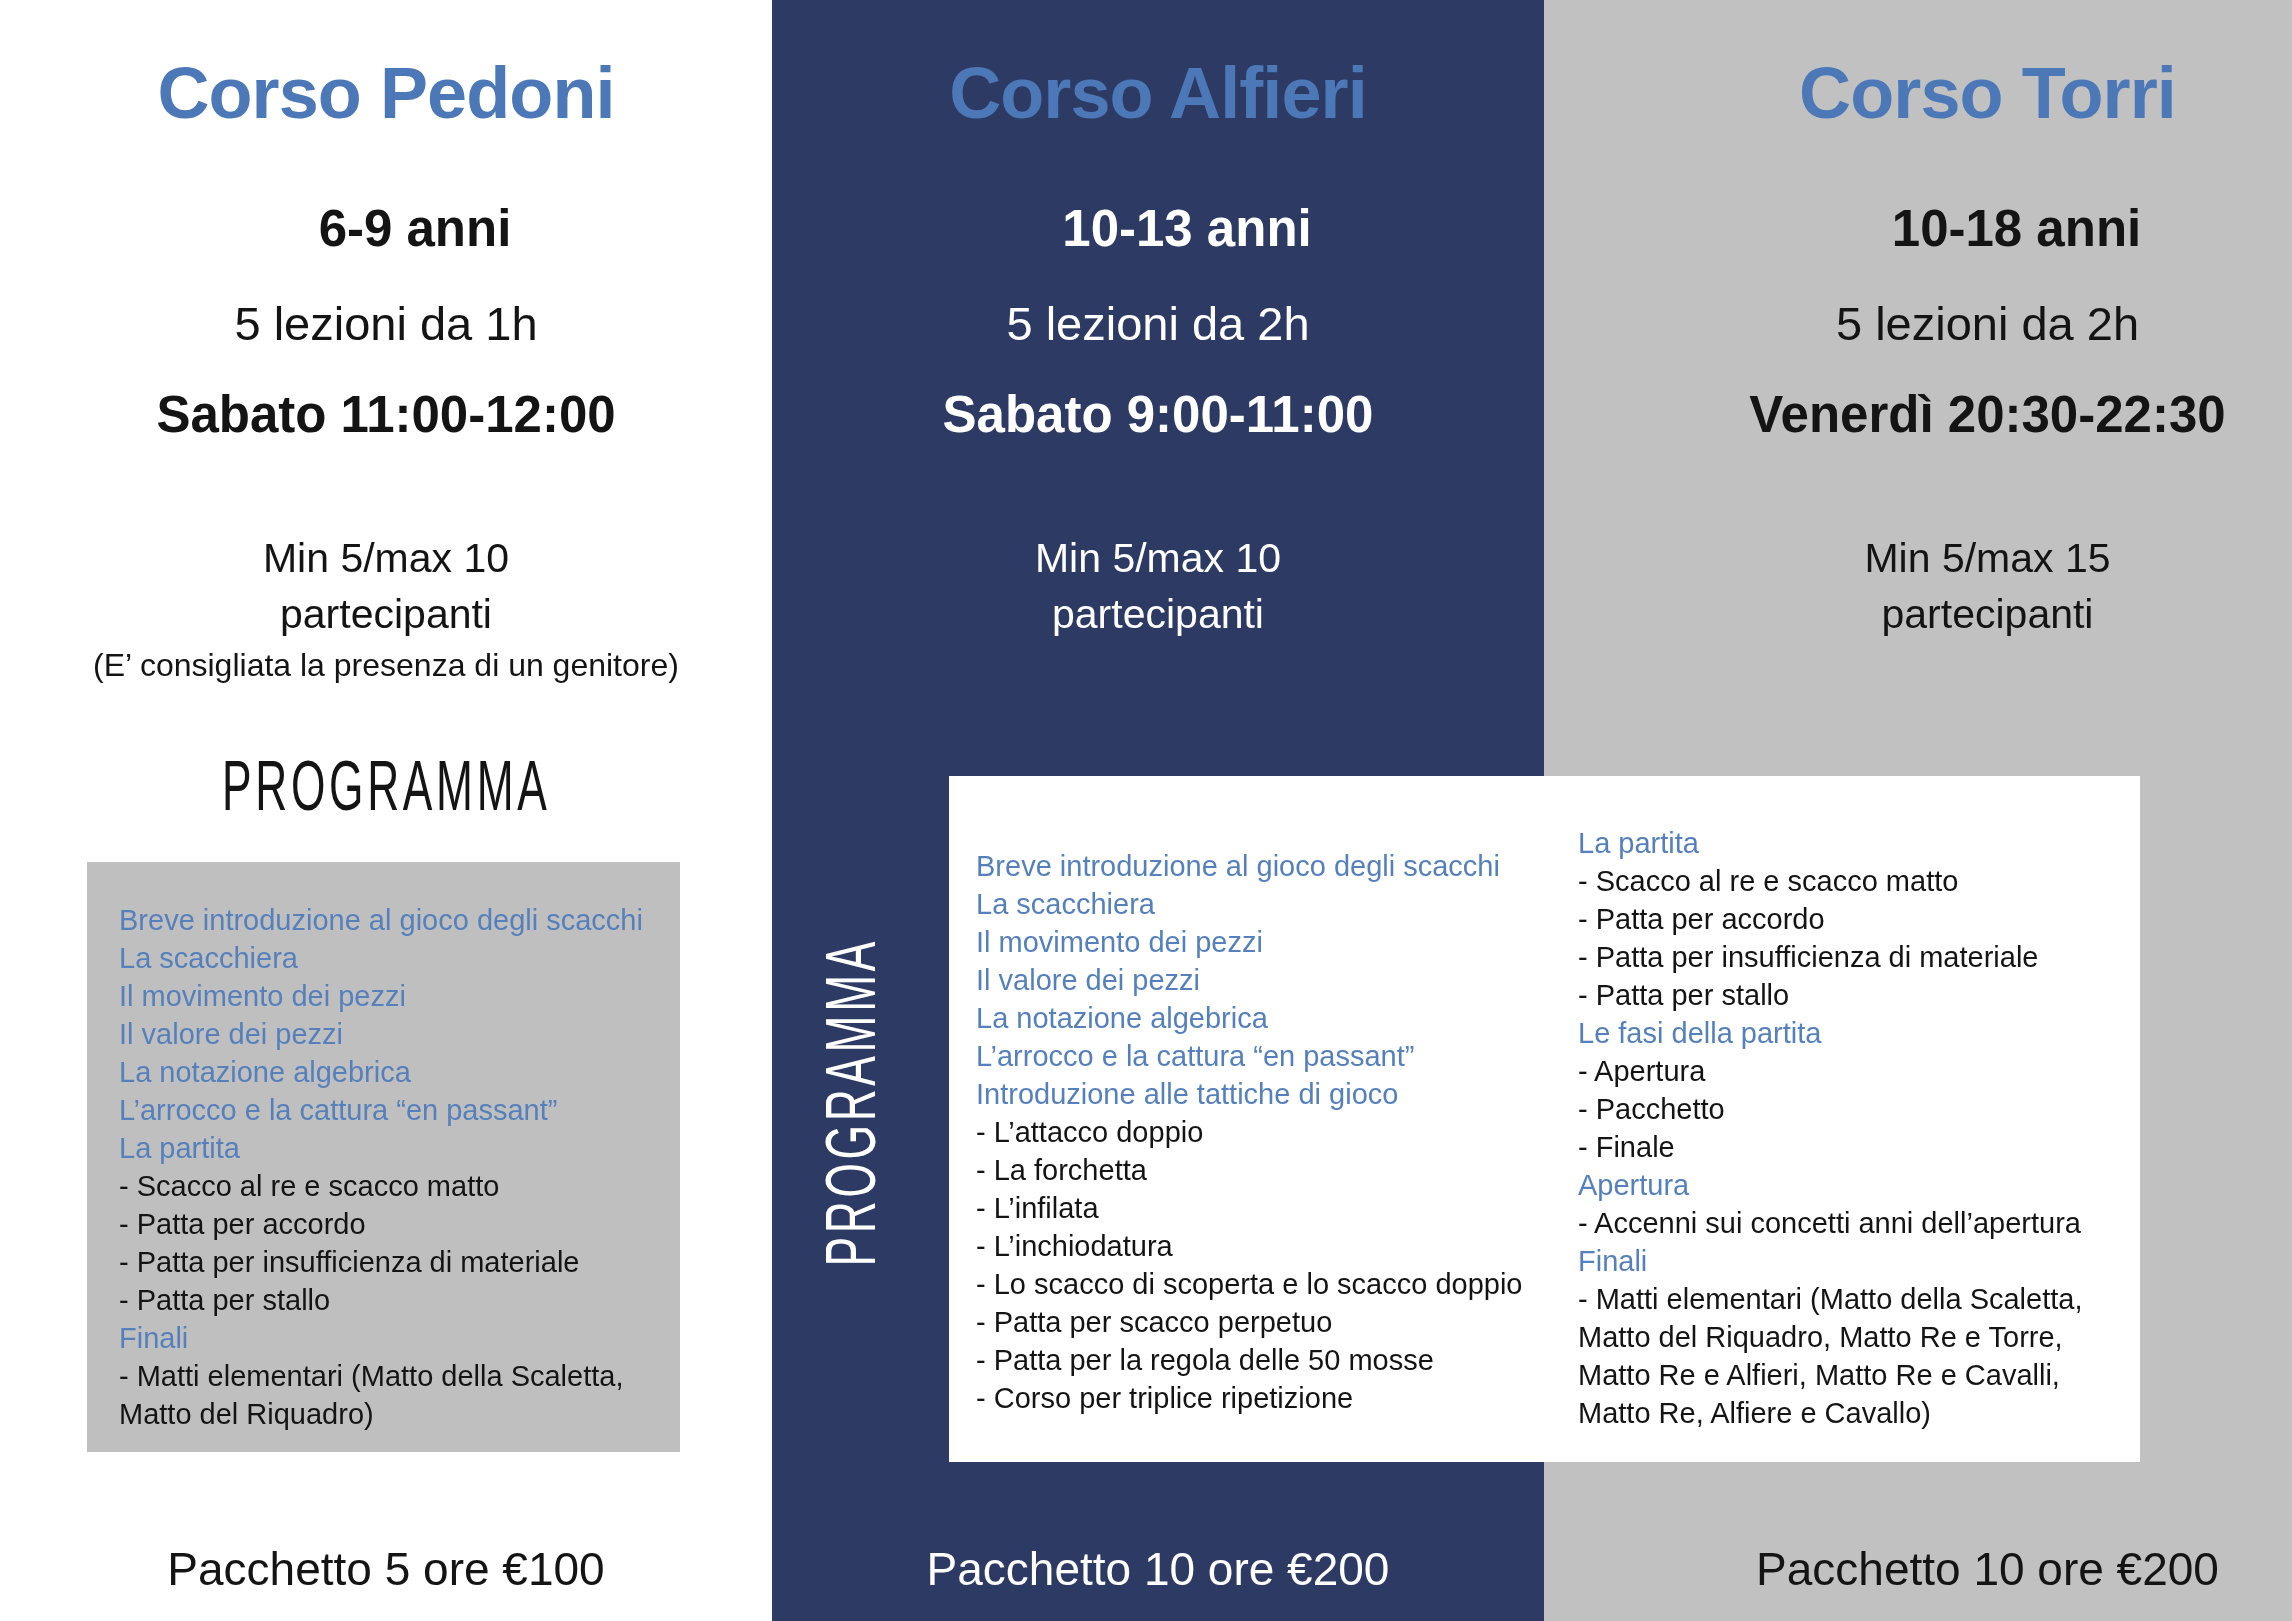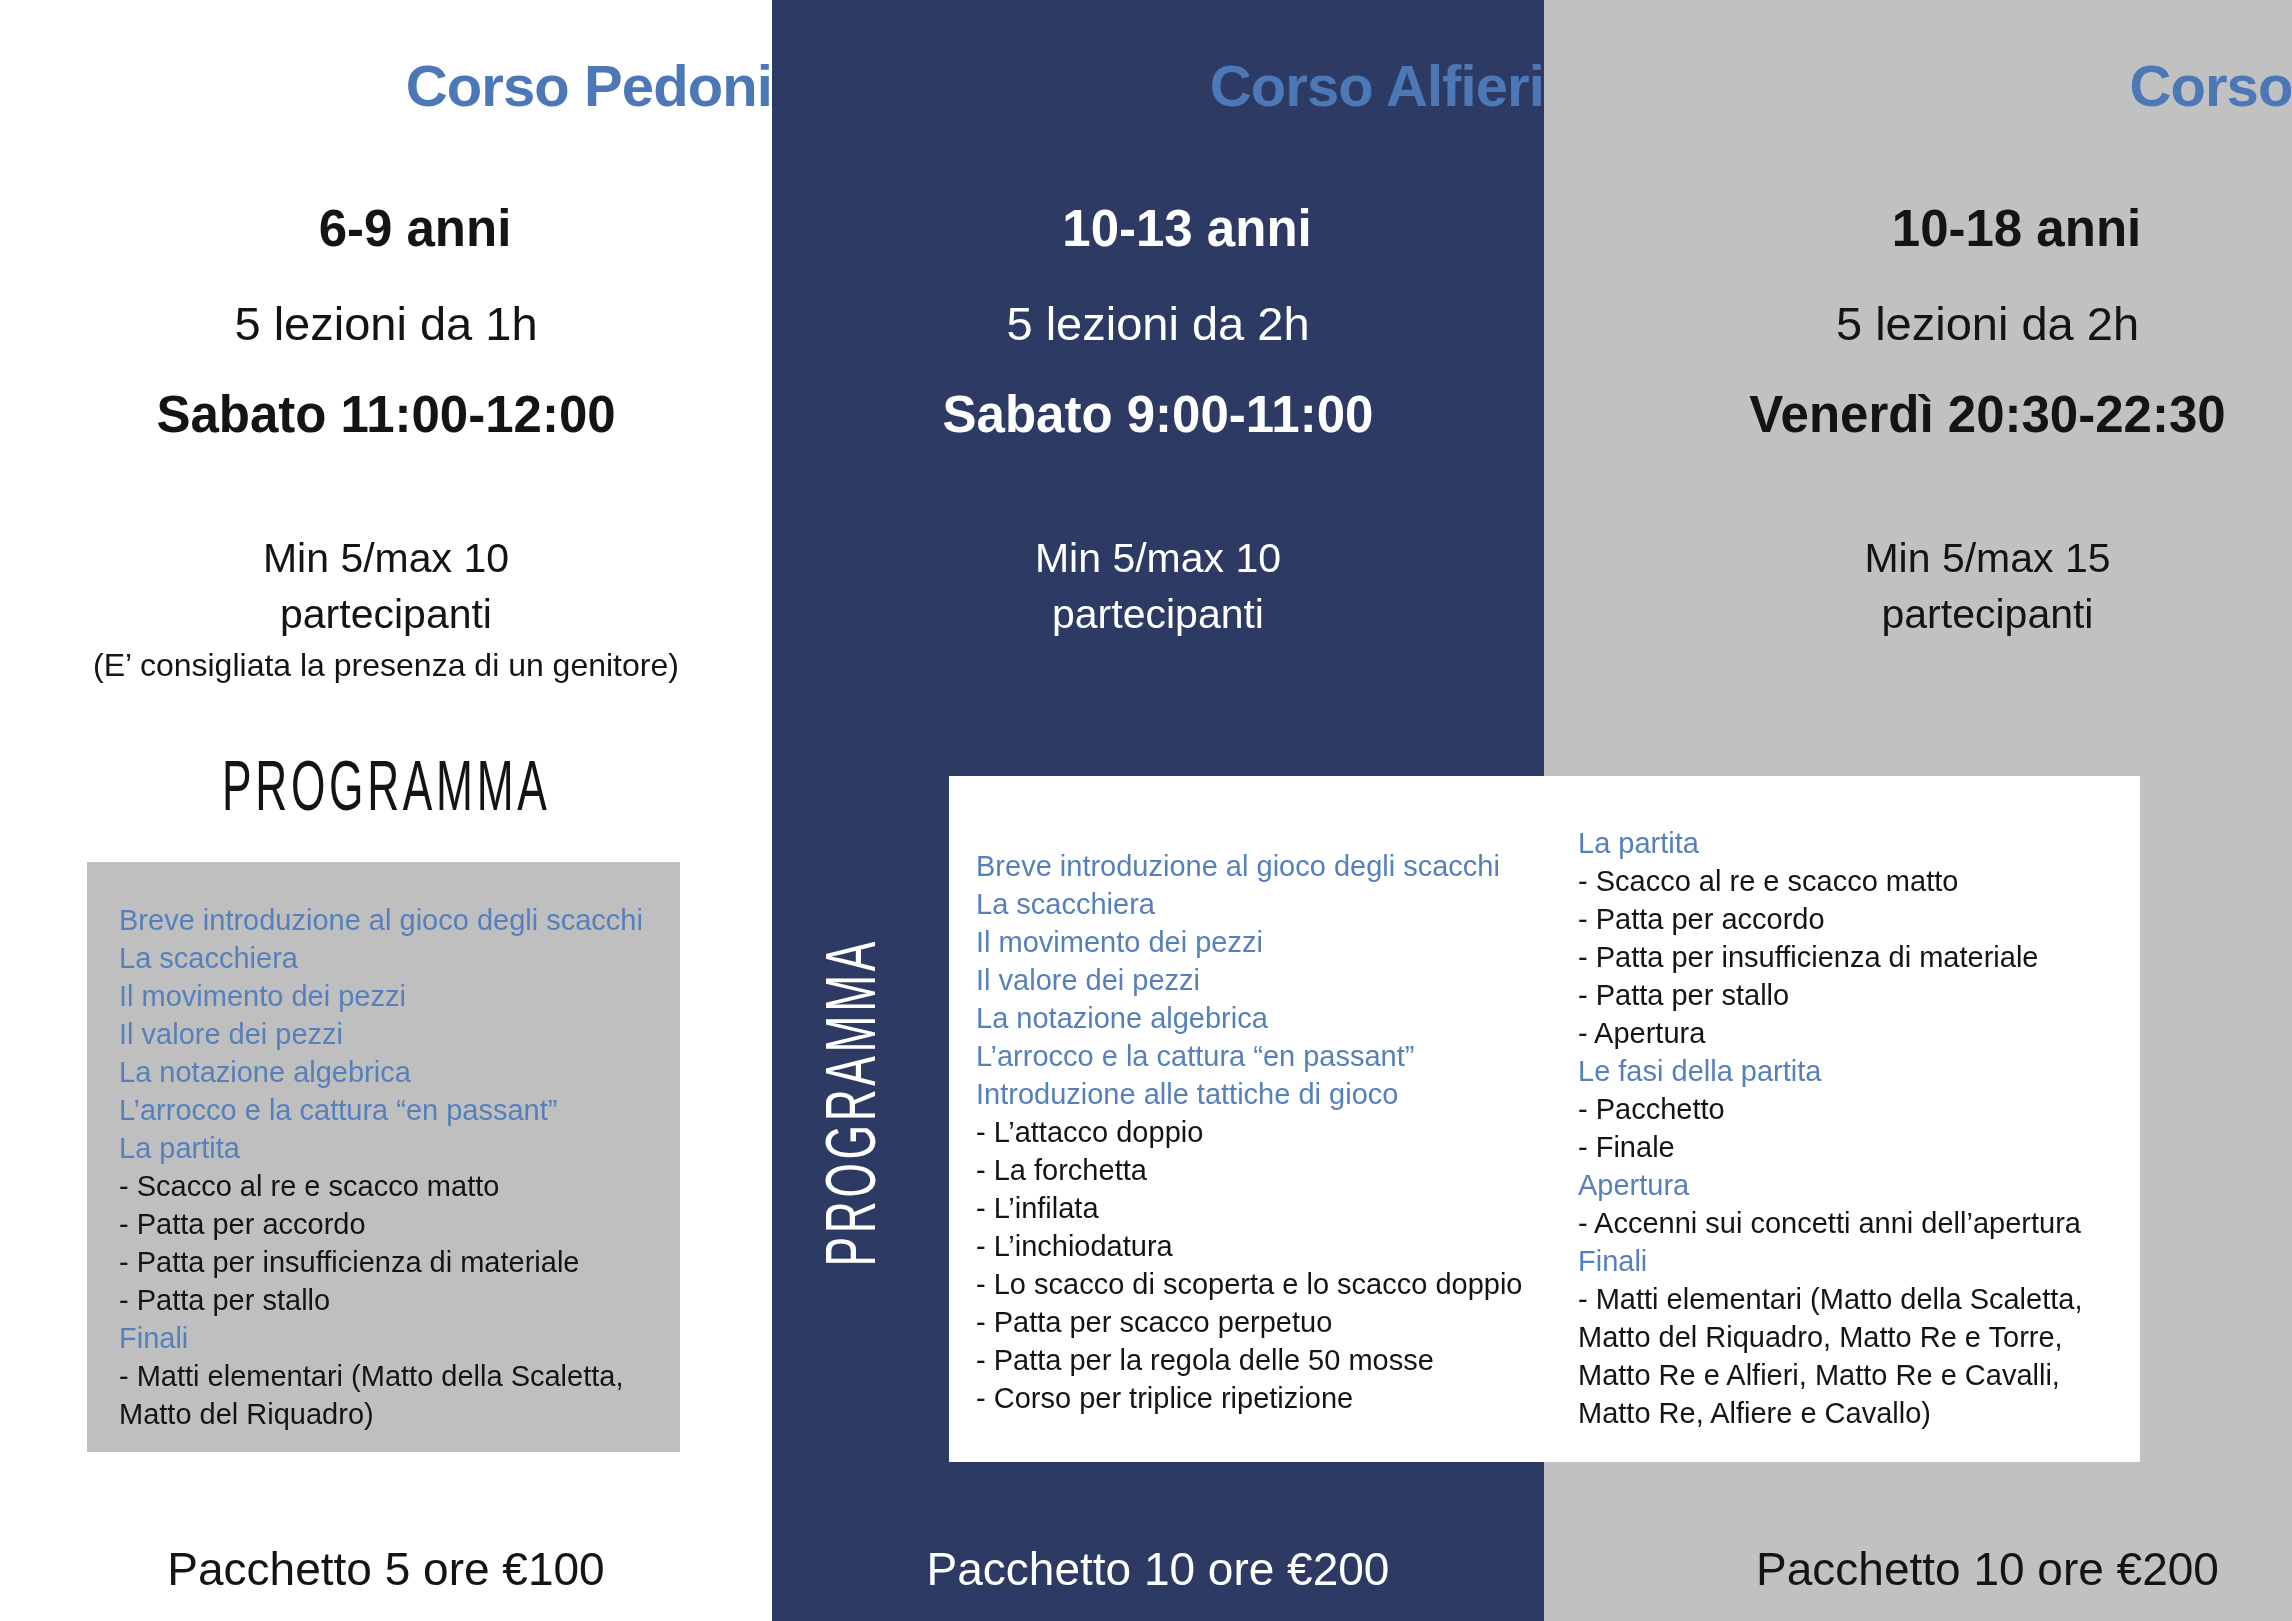--- a/index.html
+++ b/index.html
@@ -22,21 +22,21 @@
   .bg{position:absolute;top:0;height:1621px;}
   .bg-c1{left:0;width:772px;background:#ffffff;}
   .bg-c2{left:772px;width:772px;background:var(--navy);}
   .bg-c3{left:1544px;width:749px;background:var(--gray-col);}
 
   .row{position:absolute;text-align:center;}
   .c1{left:0;width:772px;}
   .c2{left:772px;width:772px;}
   .c3{left:1544px;width:887px;}
 
-  .r-title{top:52px;font-size:58px;font-weight:bold;color:var(--accent);letter-spacing:-0.9px;text-align:right;}
+  .r-title{top:52px;font-size:72px;font-weight:bold;color:var(--accent);letter-spacing:-0.9px;}
   .r-ages{top:199px;font-size:51px;font-weight:bold;padding-left:29px;}
   .r-lessons{top:296px;font-size:47px;}
   .r-sched{top:385px;font-size:51px;font-weight:bold;}
   .r-part{top:530px;font-size:41px;line-height:56px;}
   .r-note{top:647px;font-size:32px;}
   .r-progh{top:754px;font-size:54px;}
   .r-price{top:1510px;font-size:46px;margin-top:32px;}
 
   .light{color:#ffffff;}
 
@@ -157,22 +157,22 @@
         <div class="prog-line prog-i">- Patta per scacco perpetuo</div>
         <div class="prog-line prog-i">- Patta per la regola delle 50 mosse</div>
         <div class="prog-line prog-i">- Corso per triplice ripetizione</div>
       </div>
     <div class="prog-list prog-right">
         <div class="prog-line prog-h">La partita</div>
         <div class="prog-line prog-i">- Scacco al re e scacco matto</div>
         <div class="prog-line prog-i">- Patta per accordo</div>
         <div class="prog-line prog-i">- Patta per insufficienza di materiale</div>
         <div class="prog-line prog-i">- Patta per stallo</div>
+        <div class="prog-line prog-h">Le fasi della partita</div>
         <div class="prog-line prog-i">- Apertura</div>
-        <div class="prog-line prog-h">Le fasi della partita</div>
         <div class="prog-line prog-i">- Pacchetto</div>
         <div class="prog-line prog-i">- Finale</div>
         <div class="prog-line prog-h">Apertura</div>
         <div class="prog-line prog-i">- Accenni sui concetti anni dell’apertura</div>
         <div class="prog-line prog-h">Finali</div>
         <div class="prog-line prog-i">- Matti elementari (Matto della Scaletta, Matto del Riquadro, Matto Re e Torre, Matto Re e Alfieri, Matto Re e Cavalli, Matto Re, Alfiere e Cavallo)</div>
       </div>
   </div>
 
 </div>

